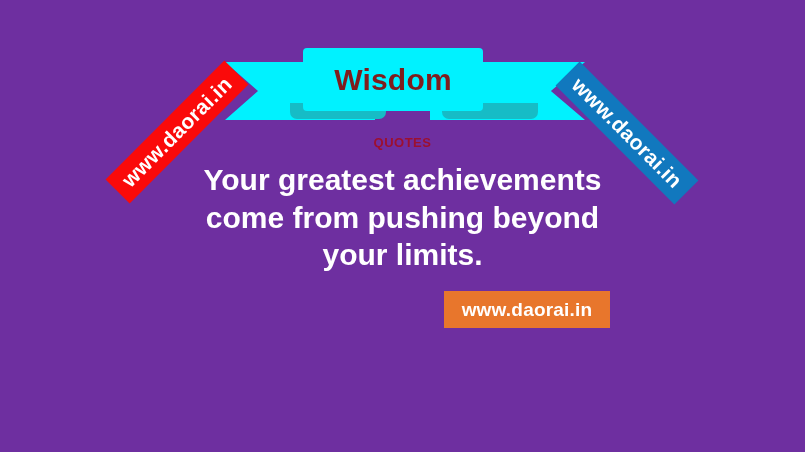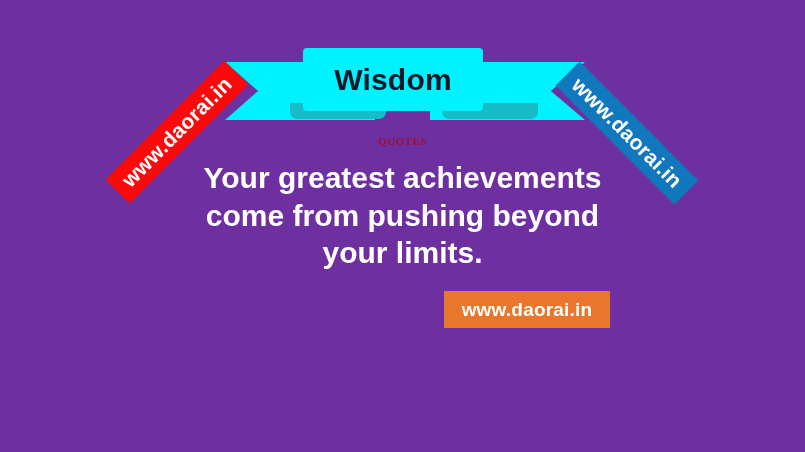--- a/index.html
+++ b/index.html
@@ -65,21 +65,21 @@
     top: 48px;
     width: 180px;
     height: 63px;
     background: #00F2FF;
     border-radius: 4px;
     display: flex;
     align-items: center;
     justify-content: center;
   }
   #banner-title {
-    color: #0f172a;
+    color: #7f1d1d;
     font-size: 30px;
     font-weight: bold;
     letter-spacing: 0.2px;
     line-height: 1;
   }
 
   
   .diag-watermark {
     position: absolute;
     display: flex;
@@ -111,26 +111,25 @@
   
   #quote-block {
     position: absolute;
     left: 0;
     top: 136px;
     width: 805px;
     text-align: center;
   }
   #quote-kicker {
     color: #9C1030;
-    font-size: 11px;
+    font-size: 13px;
     font-weight: bold;
     letter-spacing: 0.5px;
     line-height: 1;
     margin: 0 0 5px 0;
-    font-family: Liberation Serif, serif;
   }
   #quote-text {
     margin: 12px;
     color: #FFFFFF;
     font-size: 30px;
     font-weight: bold;
     line-height: 1.25;
     padding: 0 150px;
   }
 

